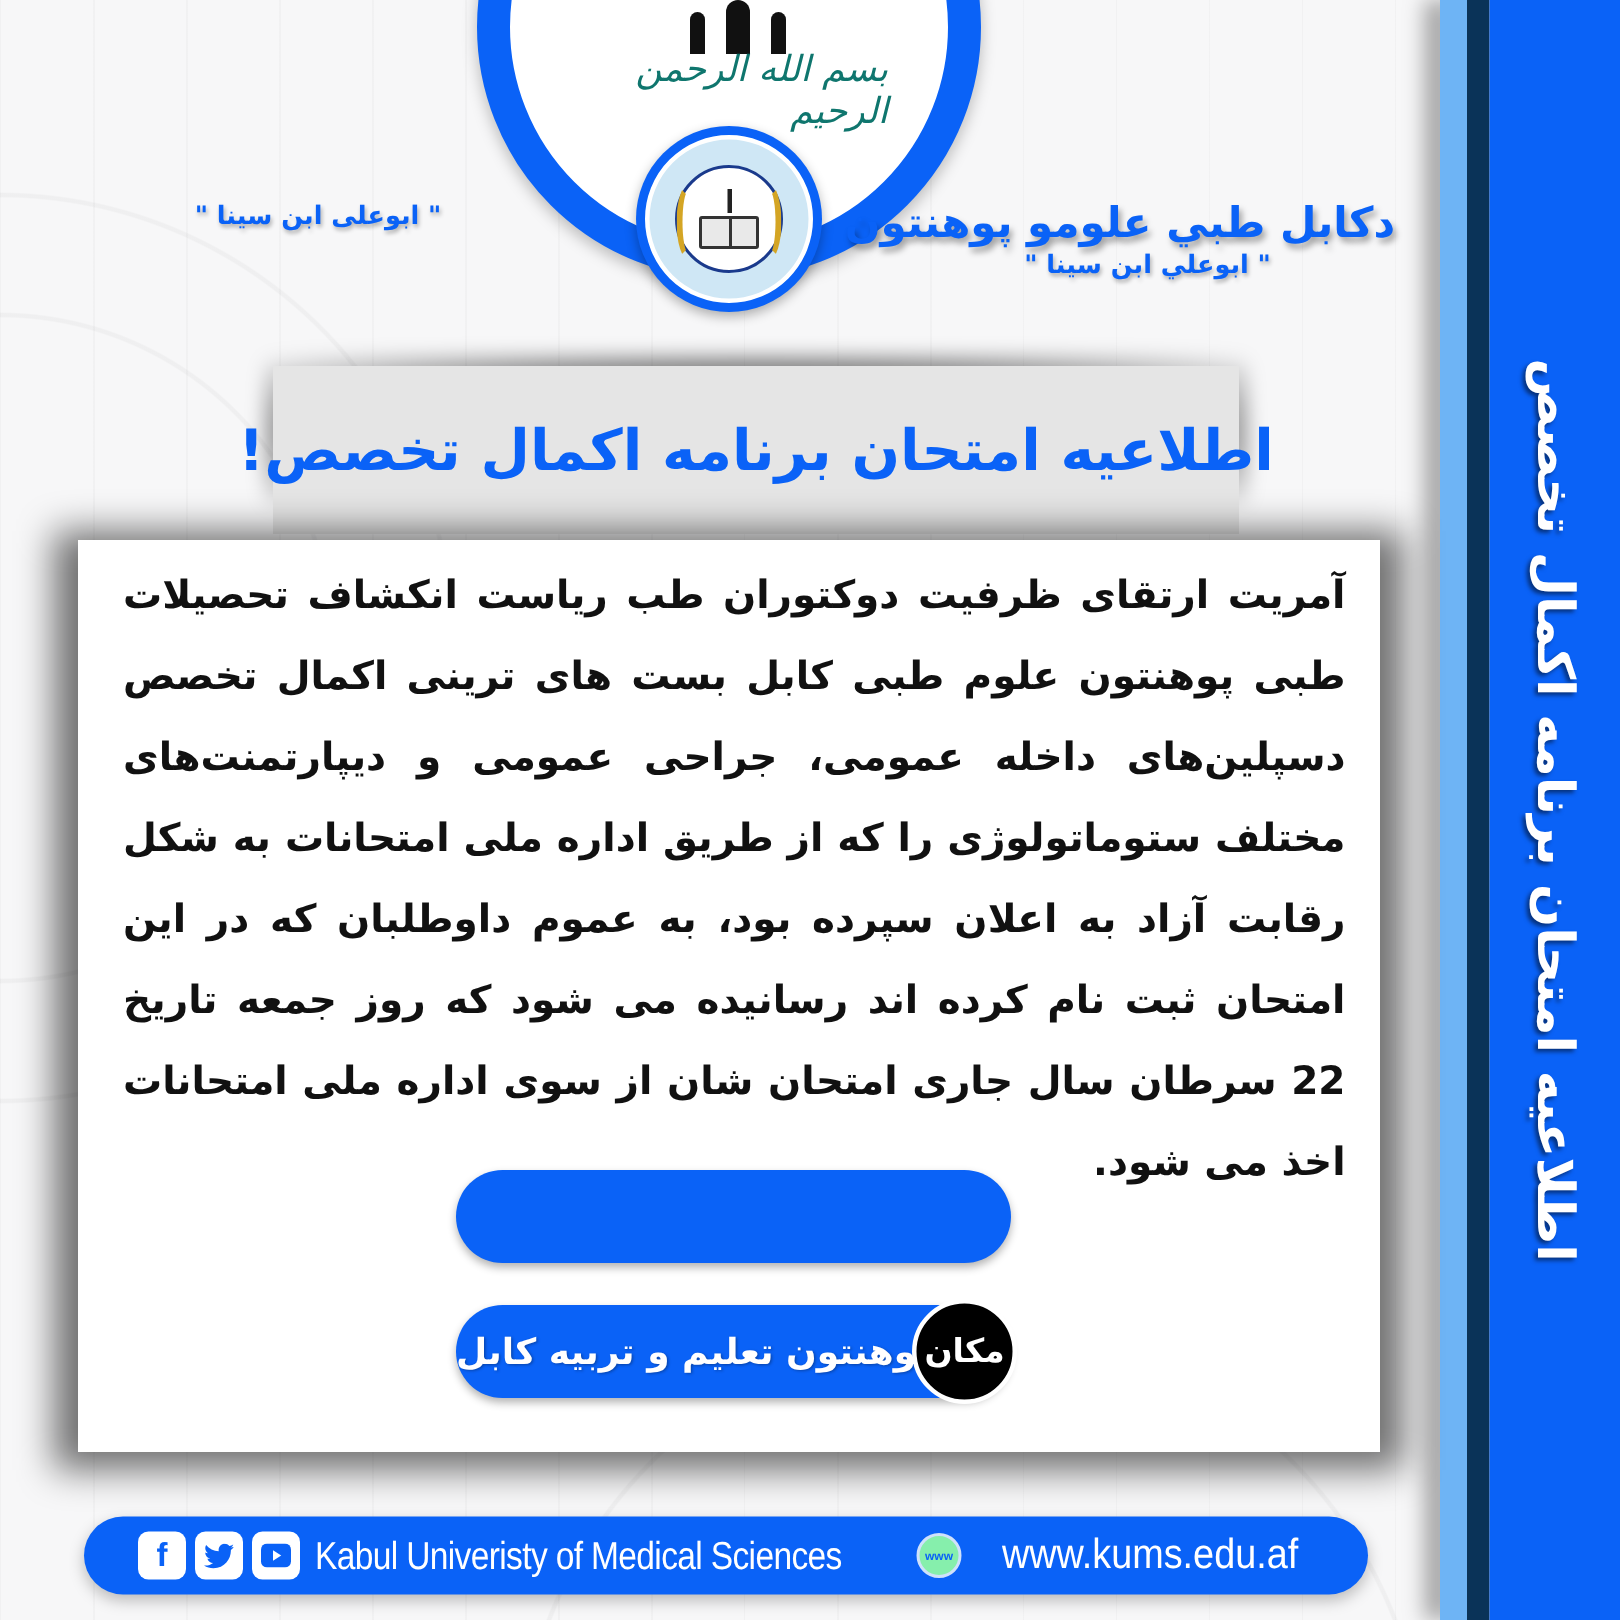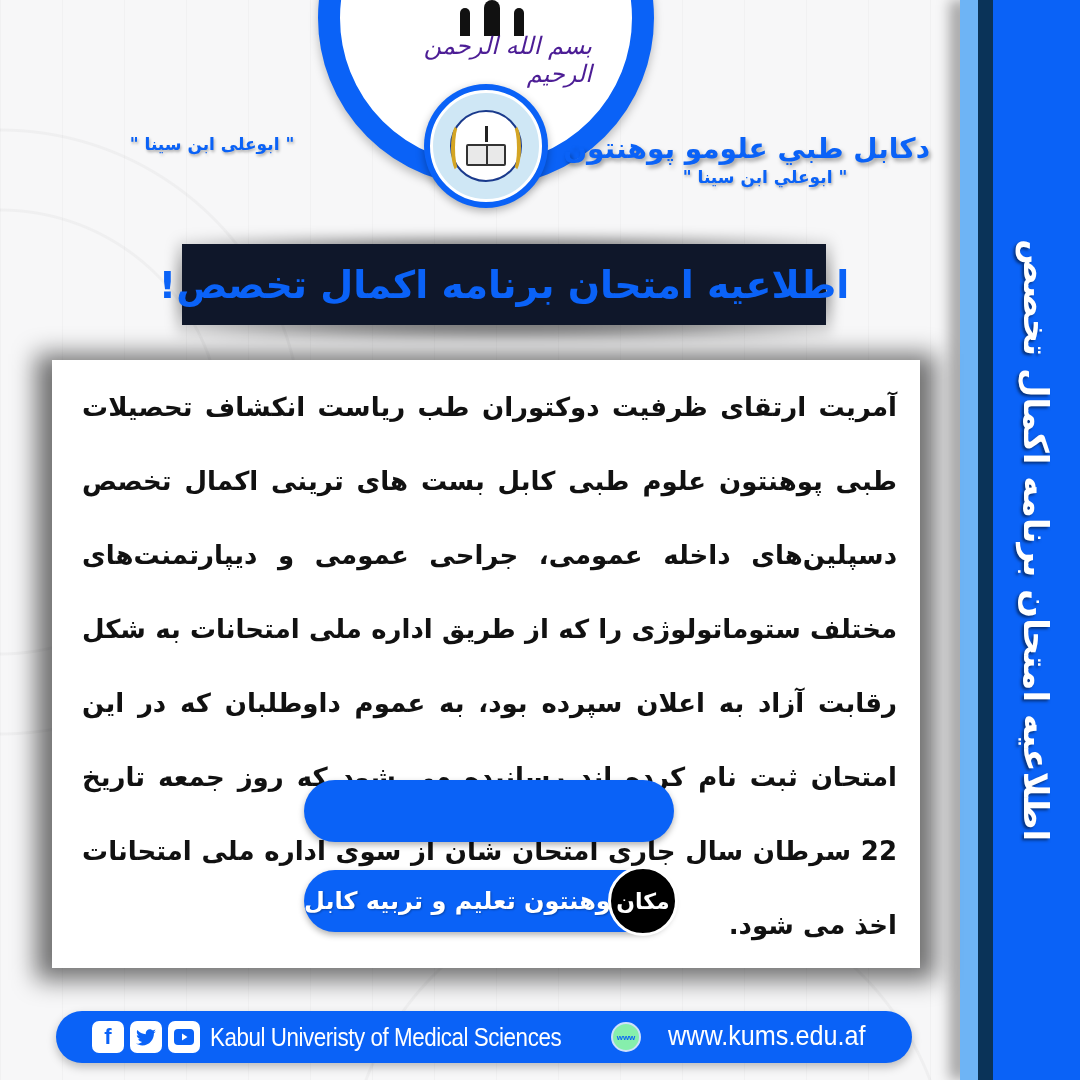--- a/index.html
+++ b/index.html
@@ -42,21 +42,21 @@
     border-radius: 50%; border: 22px solid #0a62f7; background: #ffffff;
     box-shadow: 0 4px 10px rgba(0,0,0,0.25);
   }
   .bismillah {
     position: absolute; left: 392px; top: 8px; width: 200px; height: 80px;
     display: flex; flex-direction: column; align-items: center; justify-content: flex-end;
   }
   .bismillah .domes { display: flex; gap: 14px; align-items: flex-end; height: 40px; }
   .bismillah .dome { width: 10px; background: #111; border-radius: 5px 5px 0 0; }
   .bismillah .txt {
-    font-family: "DejaVu Serif", serif; font-size: 24px; color: #4c1d95; direction: rtl;
+    font-family: "DejaVu Serif", serif; font-size: 24px; color: #0f766e; direction: rtl;
     margin-top: -4px; font-style: italic;
   }
   .seal {
     position: absolute; left: 424px; top: 84px; width: 124px; height: 124px; border-radius: 50%;
     background: #0a62f7; padding: 6px; box-shadow: 0 3px 8px rgba(0,0,0,0.3);
   }
   .seal-inner {
     width: 100%; height: 100%; border-radius: 50%; background: #cfe7f5;
     border: 3px solid #ffffff; display: flex; align-items: center; justify-content: center;
     position: relative;
@@ -79,39 +79,39 @@
   .hdr-left { left: 52px; width: 320px; }
   .hdr-right { left: 600px; width: 330px; }
 
   
   .headline-shadow {
     position: absolute; left: 176px; top: 237px; width: 656px; height: 102px;
     background: radial-gradient(ellipse at center, rgba(0,0,0,0.75) 0%, rgba(0,0,0,0.45) 60%, rgba(0,0,0,0) 100%);
     filter: blur(6px);
   }
   .headline {
-    position: absolute; left: 182px; top: 244px; width: 644px; height: 81px;
-    background: #0f172a; display: flex; align-items: center; justify-content: center;
+    position: absolute; left: 182px; top: 244px; width: 644px; height: 112px;
+    background: #e5e5e5; display: flex; align-items: center; justify-content: center;
   }
   .headline span { font-size: 38px; font-weight: bold; color: #0a62f7; direction: rtl; white-space: nowrap; }
 
   
   .card-shadow {
     position: absolute; left: 36px; top: 354px; width: 900px; height: 626px;
     background: rgba(0,0,0,0.55); filter: blur(12px);
   }
   .card {
     position: absolute; left: 52px; top: 360px; width: 868px; height: 608px;
     background: #ffffff;
   }
   .body-text {
     position: absolute; left: 30px; top: 10px; width: 815px;
     direction: rtl; text-align: justify; text-align-last: right;
     font-family: "DejaVu Sans", sans-serif; font-weight: bold;
-    font-size: 26px; line-height: 74px; color: #111;
+    font-size: 26px; line-height: 54px; color: #111;
   }
 
   
   .pill {
     position: absolute; left: 252px; height: 62px; width: 370px;
     background: #0a62f7; border-radius: 31px;
     box-shadow: 0 3px 6px rgba(0,0,0,0.3);
     display: flex; align-items: center; justify-content: flex-end;
     padding-right: 70px; direction: rtl;
   }

